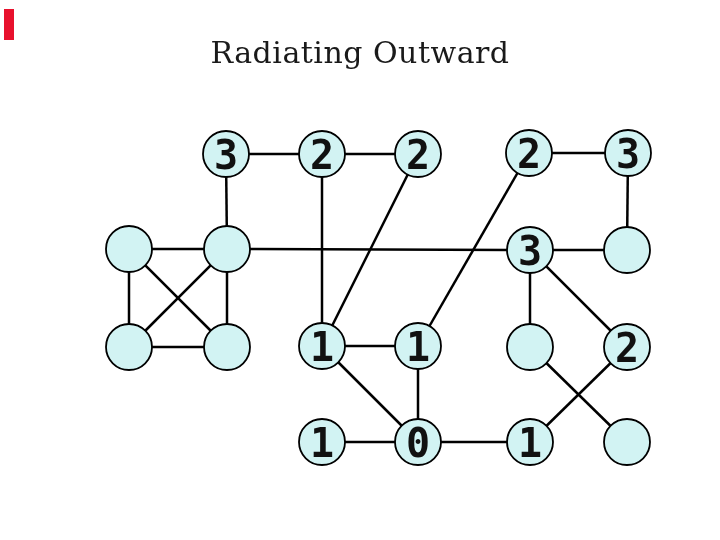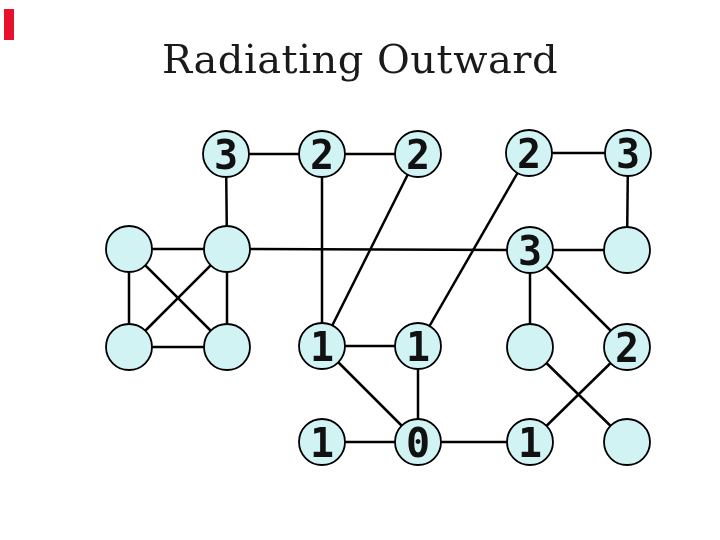--- a/index.html
+++ b/index.html
@@ -18,21 +18,21 @@
     width: 10px;
     height: 31px;
   }
   .slide-title {
     position: absolute;
     top: 36px;
     left: 0;
     width: 100%;
     text-align: center;
     font-family: "DejaVu Serif", "Liberation Serif", serif;
-    font-size: 40px;
+    font-size: 30px;
     line-height: 1.15;
     letter-spacing: 0.5px;
     white-space: nowrap;
   }
   .graph-svg {
     position: absolute;
     left: 0;
     top: 0;
   }
   .graph-svg text {

